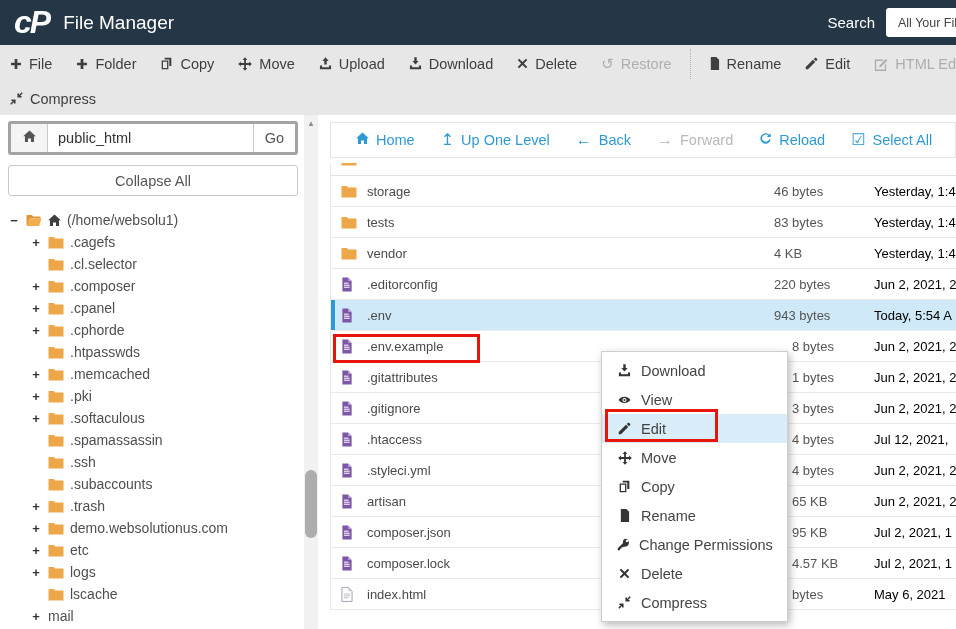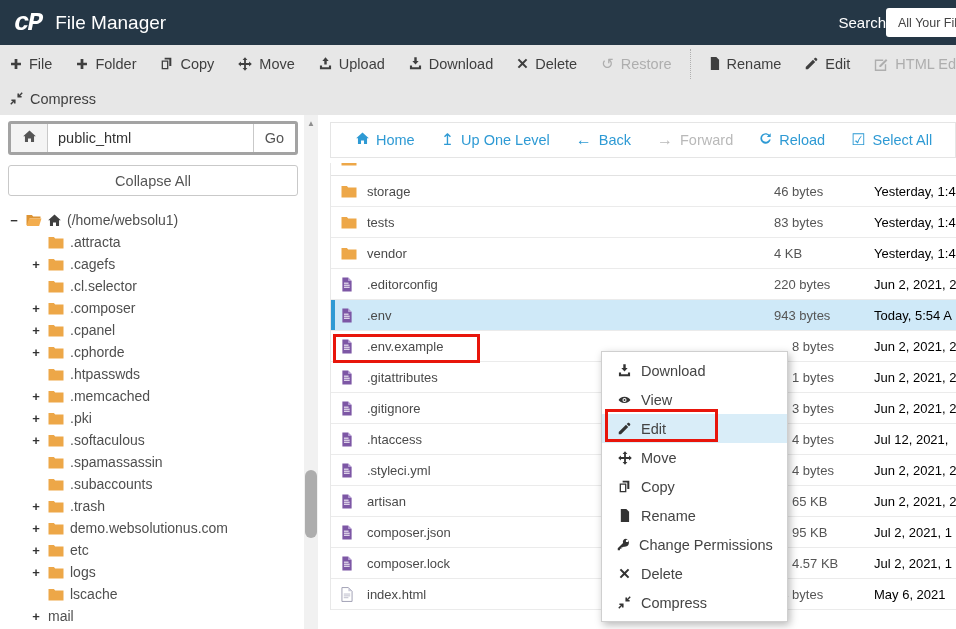--- a/index.html
+++ b/index.html
@@ -3,24 +3,24 @@
 <meta charset="utf-8">
 <style>
   * { box-sizing: border-box; margin: 0; padding: 0; }
   html,body { width:956px; height:629px; overflow:hidden; }
   body { font-family:"Liberation Sans", sans-serif; background:#fff; }
   #app { position:relative; width:956px; height:629px; overflow:hidden; background:#fff; }
 
   
   .top { position:absolute; left:0; top:0; width:956px; height:45px; background:#253746;
          display:flex; align-items:center; padding-left:14px; }
-  .logo { color:#fff; font-weight:bold; font-style:italic; font-size:26px; letter-spacing:-2px;
-          font-family:Liberation Mono, monospace; }
+  .logo { color:#fff; font-weight:bold; font-style:italic; font-size:32px; letter-spacing:-2px;
+          font-family:Liberation Sans, sans-serif; }
   .apptitle { color:#fff; font-size:19px; margin-left:14px; }
-  .search { margin-left:auto; display:flex; align-items:center; }
+  .search { margin-left:auto; display:flex; align-items:center; gap:11px; }
   .search .slabel { color:#fff; font-size:15px; }
   .search input { width:70px; height:29px; border:none; border-radius:3px 0 0 3px;
                   padding-left:12px; font-size:12.5px; color:#444; outline:none;
                   font-family:"Liberation Sans", sans-serif; }
 
   
   .toolbar { position:absolute; left:0; top:45px; width:956px; height:70px; background:#e7e7e7; }
   .trow { display:flex; align-items:center; gap:24px; padding-left:10px; height:37px; }
   .trow2 { height:33px; }
   .tbtn { display:flex; align-items:center; gap:7px; font-size:14.5px; color:#3f3f3f; cursor:pointer; white-space:nowrap; }
@@ -245,129 +245,129 @@
           </span>
         <span class="tree-home" data-icon="house">
             <svg width="13" height="13" viewBox="0 0 14 14">
               <path d="M7 .6l6.8 6h-1.9V13H8.6V9.2H5.4V13H2.1V6.6H.2z"></path>
             </svg>
           </span>
         <span>(/home/websolu1)</span>
       </div>
       <div>
 
-      <div class="titem tchild">
+          <div class="titem tchild">
+            <span class="tog">+</span>
+
+            <span data-icon="folder">
+              <svg width="16" height="13" viewBox="0 0 16 13">
+                <path fill="#eda748" d="M.5.9h5.4l1.3 1.6h8.3v10H.5z"></path>
+              </svg>
+            </span>
+            <span>.cagefs</span>
+          </div>
+          <div class="titem tchild">
             <span class="tog"></span>
 
             <span data-icon="folder">
               <svg width="16" height="13" viewBox="0 0 16 13">
                 <path fill="#eda748" d="M.5.9h5.4l1.3 1.6h8.3v10H.5z"></path>
               </svg>
             </span>
-            <span>.attracta</span>
-          </div>
-          <div class="titem tchild">
-            <span class="tog">+</span>
-
-            <span data-icon="folder">
-              <svg width="16" height="13" viewBox="0 0 16 13">
-                <path fill="#eda748" d="M.5.9h5.4l1.3 1.6h8.3v10H.5z"></path>
-              </svg>
-            </span>
-            <span>.cagefs</span>
+            <span>.cl.selector</span>
+          </div>
+          <div class="titem tchild">
+            <span class="tog">+</span>
+
+            <span data-icon="folder">
+              <svg width="16" height="13" viewBox="0 0 16 13">
+                <path fill="#eda748" d="M.5.9h5.4l1.3 1.6h8.3v10H.5z"></path>
+              </svg>
+            </span>
+            <span>.composer</span>
+          </div>
+          <div class="titem tchild">
+            <span class="tog">+</span>
+
+            <span data-icon="folder">
+              <svg width="16" height="13" viewBox="0 0 16 13">
+                <path fill="#eda748" d="M.5.9h5.4l1.3 1.6h8.3v10H.5z"></path>
+              </svg>
+            </span>
+            <span>.cpanel</span>
+          </div>
+          <div class="titem tchild">
+            <span class="tog">+</span>
+
+            <span data-icon="folder">
+              <svg width="16" height="13" viewBox="0 0 16 13">
+                <path fill="#eda748" d="M.5.9h5.4l1.3 1.6h8.3v10H.5z"></path>
+              </svg>
+            </span>
+            <span>.cphorde</span>
           </div>
           <div class="titem tchild">
             <span class="tog"></span>
 
             <span data-icon="folder">
               <svg width="16" height="13" viewBox="0 0 16 13">
                 <path fill="#eda748" d="M.5.9h5.4l1.3 1.6h8.3v10H.5z"></path>
               </svg>
             </span>
-            <span>.cl.selector</span>
-          </div>
-          <div class="titem tchild">
-            <span class="tog">+</span>
-
-            <span data-icon="folder">
-              <svg width="16" height="13" viewBox="0 0 16 13">
-                <path fill="#eda748" d="M.5.9h5.4l1.3 1.6h8.3v10H.5z"></path>
-              </svg>
-            </span>
-            <span>.composer</span>
-          </div>
-          <div class="titem tchild">
-            <span class="tog">+</span>
-
-            <span data-icon="folder">
-              <svg width="16" height="13" viewBox="0 0 16 13">
-                <path fill="#eda748" d="M.5.9h5.4l1.3 1.6h8.3v10H.5z"></path>
-              </svg>
-            </span>
-            <span>.cpanel</span>
-          </div>
-          <div class="titem tchild">
-            <span class="tog">+</span>
-
-            <span data-icon="folder">
-              <svg width="16" height="13" viewBox="0 0 16 13">
-                <path fill="#eda748" d="M.5.9h5.4l1.3 1.6h8.3v10H.5z"></path>
-              </svg>
-            </span>
-            <span>.cphorde</span>
+            <span>.htpasswds</span>
+          </div>
+          <div class="titem tchild">
+            <span class="tog">+</span>
+
+            <span data-icon="folder">
+              <svg width="16" height="13" viewBox="0 0 16 13">
+                <path fill="#eda748" d="M.5.9h5.4l1.3 1.6h8.3v10H.5z"></path>
+              </svg>
+            </span>
+            <span>.memcached</span>
+          </div>
+          <div class="titem tchild">
+            <span class="tog">+</span>
+
+            <span data-icon="folder">
+              <svg width="16" height="13" viewBox="0 0 16 13">
+                <path fill="#eda748" d="M.5.9h5.4l1.3 1.6h8.3v10H.5z"></path>
+              </svg>
+            </span>
+            <span>.pki</span>
+          </div>
+          <div class="titem tchild">
+            <span class="tog">+</span>
+
+            <span data-icon="folder">
+              <svg width="16" height="13" viewBox="0 0 16 13">
+                <path fill="#eda748" d="M.5.9h5.4l1.3 1.6h8.3v10H.5z"></path>
+              </svg>
+            </span>
+            <span>.softaculous</span>
           </div>
           <div class="titem tchild">
             <span class="tog"></span>
 
             <span data-icon="folder">
               <svg width="16" height="13" viewBox="0 0 16 13">
                 <path fill="#eda748" d="M.5.9h5.4l1.3 1.6h8.3v10H.5z"></path>
               </svg>
             </span>
-            <span>.htpasswds</span>
-          </div>
-          <div class="titem tchild">
-            <span class="tog">+</span>
-
-            <span data-icon="folder">
-              <svg width="16" height="13" viewBox="0 0 16 13">
-                <path fill="#eda748" d="M.5.9h5.4l1.3 1.6h8.3v10H.5z"></path>
-              </svg>
-            </span>
-            <span>.memcached</span>
-          </div>
-          <div class="titem tchild">
-            <span class="tog">+</span>
-
-            <span data-icon="folder">
-              <svg width="16" height="13" viewBox="0 0 16 13">
-                <path fill="#eda748" d="M.5.9h5.4l1.3 1.6h8.3v10H.5z"></path>
-              </svg>
-            </span>
-            <span>.pki</span>
-          </div>
-          <div class="titem tchild">
-            <span class="tog">+</span>
-
-            <span data-icon="folder">
-              <svg width="16" height="13" viewBox="0 0 16 13">
-                <path fill="#eda748" d="M.5.9h5.4l1.3 1.6h8.3v10H.5z"></path>
-              </svg>
-            </span>
-            <span>.softaculous</span>
+            <span>.spamassassin</span>
           </div>
           <div class="titem tchild">
             <span class="tog"></span>
 
             <span data-icon="folder">
               <svg width="16" height="13" viewBox="0 0 16 13">
                 <path fill="#eda748" d="M.5.9h5.4l1.3 1.6h8.3v10H.5z"></path>
               </svg>
             </span>
-            <span>.spamassassin</span>
+            <span>.ssh</span>
           </div>
           <div class="titem tchild">
             <span class="tog"></span>
 
             <span data-icon="folder">
               <svg width="16" height="13" viewBox="0 0 16 13">
                 <path fill="#eda748" d="M.5.9h5.4l1.3 1.6h8.3v10H.5z"></path>
               </svg>
             </span>
             <span>.subaccounts</span>

